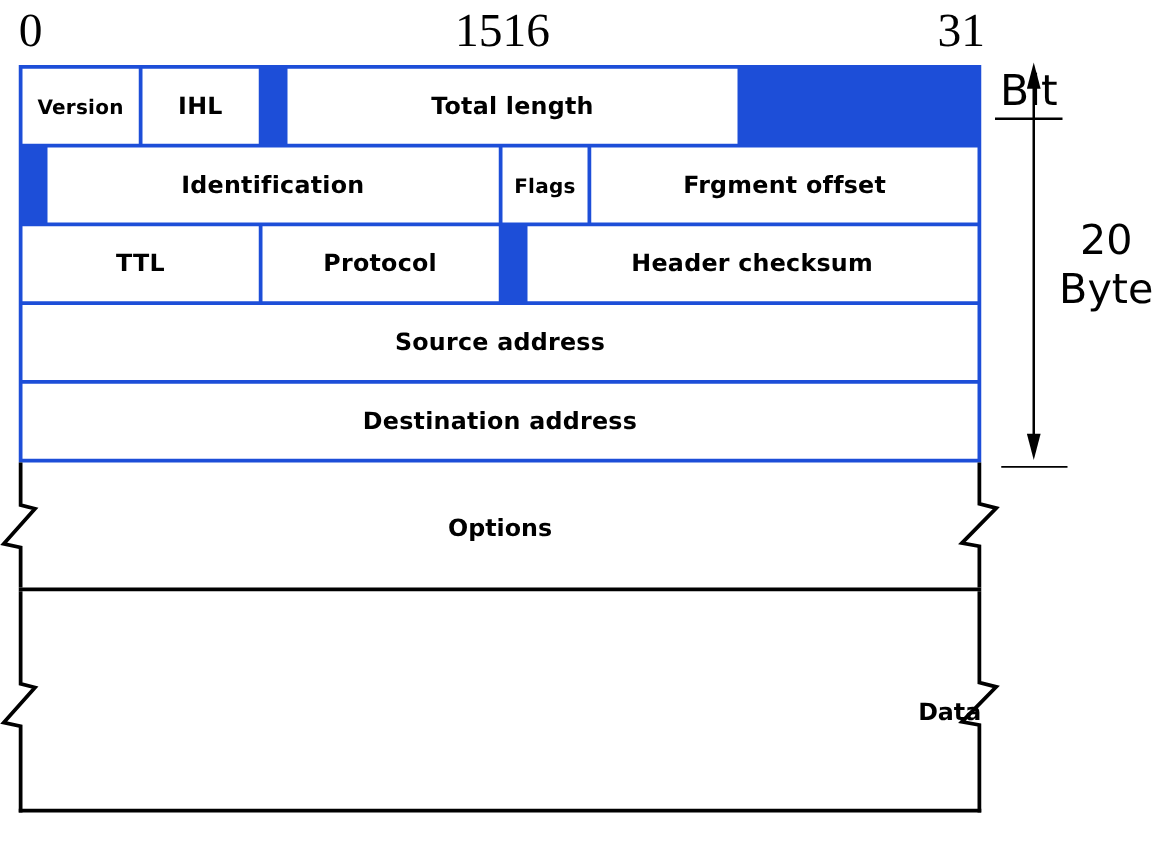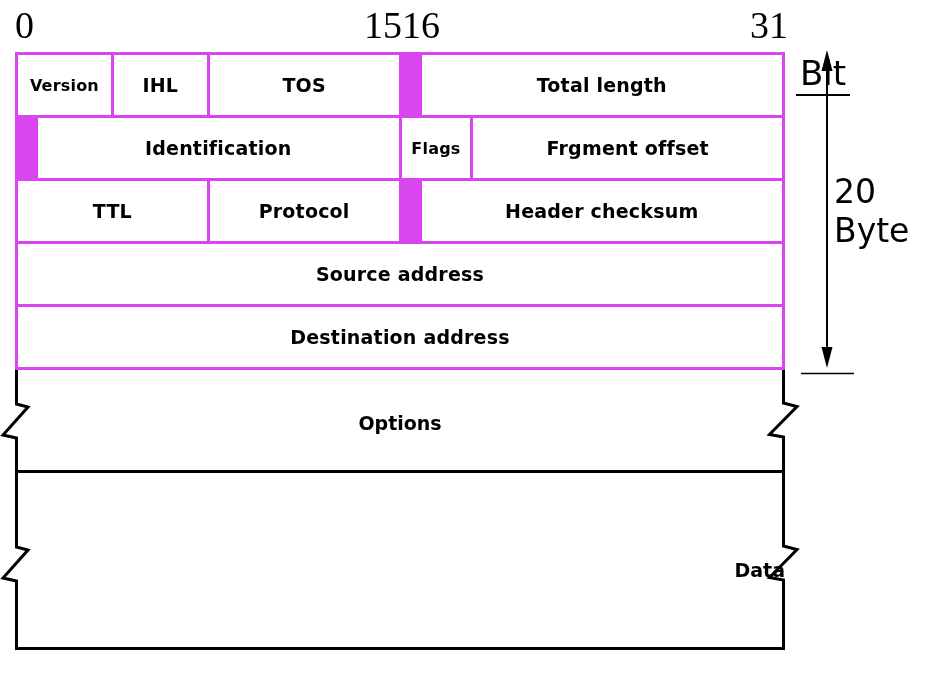--- a/index.html
+++ b/index.html
@@ -21,57 +21,56 @@
     position:absolute; left:796px; top:5px;
     font-family:"DejaVu Sans","Liberation Sans",sans-serif;
     font-size:34px; line-height:41px; white-space:nowrap;
     border-bottom:2px solid #000; padding:0 4px;margin-top:48px;
   }
   
   .grid {
     position:absolute; left:15px; top:52px; width:770px;
     display:grid; grid-template-columns:repeat(32,1fr);
     grid-auto-rows:60px; gap:3px; padding:3px;
-    background:#d946ef; box-sizing:border-box;
+    background:#1d4ed8; box-sizing:border-box;
   }
   .cell {
     background:#fff; display:flex; align-items:center; justify-content:center;
     font-weight:bold; font-size:19px; letter-spacing:.2px; white-space:nowrap;
   }
   .cell.small { font-size:16px; }
   .s3 {grid-column:span 3;} .s4 {grid-column:span 4;} .s8 {grid-column:span 8;}
   .s13{grid-column:span 13;} .s16{grid-column:span 16;margin-left:20px;} .s32{grid-column:span 32;}
   
   .var-label {
     position:absolute; left:15px; width:770px; text-align:center;
     font-weight:bold; font-size:19px;
   }
   .options-label { top:376px; height:94px; line-height:94px; }
   .data-label    { top:482px; height:176px; line-height:176px;text-align:right; }
   
   .byte-annotation {
-    position:absolute; left:834px; top:172px; width:102px; 
+    position:absolute; left:834px; top:172px; width:102px; text-align:center;
     font-size:33px; line-height:39px;
   }
   svg.overlay { position:absolute; left:0; top:0; pointer-events:none; }
 </style>
 </head>
 <body>
 
 <div class="canvas">
 
   <div class="tick tick-0">0</div>
   <div class="tick tick-1516"><span>15</span><span>16</span></div>
   <div class="tick tick-31">31</div>
   <div class="bit-unit">Bit</div>
 
   <div class="grid">
     <div class="cell s4 small">Version</div>
     <div class="cell s4">IHL</div>
-    <div class="cell s8">TOS</div>
     <div class="cell s16">Total length</div>
     <div class="cell s16">Identification</div>
     <div class="cell s3 small">Flags</div>
     <div class="cell s13">Frgment offset</div>
     <div class="cell s8">TTL</div>
     <div class="cell s8">Protocol</div>
     <div class="cell s16">Header checksum</div>
     <div class="cell s32">Source address</div>
     <div class="cell s32">Destination address</div>
   </div>

